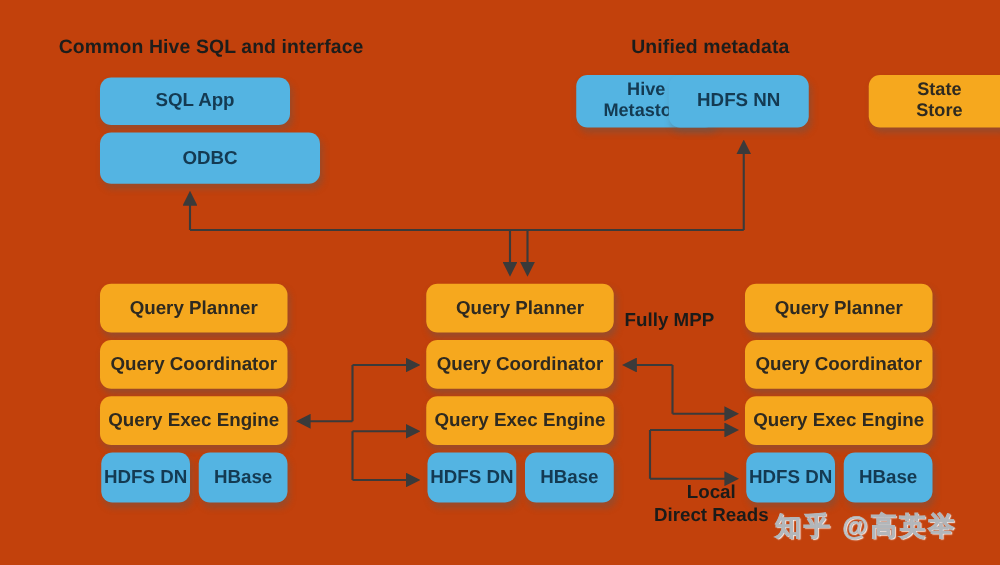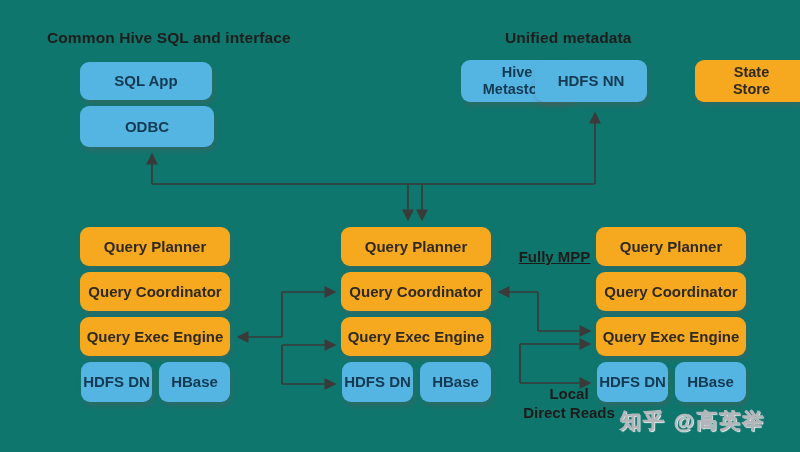--- a/index.html
+++ b/index.html
@@ -6,21 +6,21 @@
     --box-orange:#F6A81E;
     --box-blue:#54B4E2;
     --arrow:#3A3A3A;
     --heading:#1D1D1B;
     --text-on-orange:#2F2A20;
     --text-on-blue:#143A52;
     --watermark:#C3C7CB;
   }
   html,body{margin:0;padding:0;background:#fff;}
   #stage{
-    position:relative;width:800px;height:452px;background:#0f766e;
+    position:relative;width:800px;height:452px;background:#c2410c;
     font-family:"Liberation Sans","DejaVu Sans",sans-serif;overflow:hidden;
   }
   .heading{
     position:absolute;font-size:15.5px;font-weight:bold;color:var(--heading);
     white-space:nowrap;letter-spacing:.1px;
   }
   .node{
     position:absolute;border-radius:9px;display:flex;flex-direction:column;
     align-items:center;justify-content:center;text-align:center;
     font-size:15px;font-weight:bold;line-height:1.15;
@@ -44,24 +44,24 @@
   }
 </style>
 </head>
 <body>
 
 <div id="stage">
 
   <div class="heading" style="left:47px;top:29px;">Common Hive SQL and interface</div>
   <div class="heading" style="left:505px;top:29px;width:180px;">Unified metadata</div>
 
-  <div class="node blue" style="left:80px;top:62px;width:132px;height:38px;">
+  <div class="node blue" style="left:80px;top:62px;width:152px;height:38px;">
     <span>SQL App</span>
   </div>
-  <div class="node blue" style="left:80px;top:106px;width:134px;height:41px;">
+  <div class="node blue" style="left:80px;top:106px;width:176px;height:41px;">
     <span>ODBC</span>
   </div>
 
   <div class="node blue small-font" style="left:418px;top:60px;width:112px;height:42px;">
     <span>Hive</span>
     <span>Metastore</span>
   </div>
   <div class="node blue" style="left:535px;top:60px;width:112px;height:42px;">
     <span>HDFS NN</span>
   </div>
@@ -117,21 +117,21 @@
       <span>Query Exec Engine</span>
     </div>
     <div class="node blue" style="left:597px;top:362px;width:71px;height:40px;">
       <span>HDFS DN</span>
     </div>
     <div class="node blue" style="left:675px;top:362px;width:71px;height:40px;">
       <span>HBase</span>
     </div>
   </div>
 
-  <div class="annotation" style="left:502px;top:248px;width:105px;text-decoration:underline;">
+  <div class="annotation" style="left:483px;top:248px;width:105px;">
     <div>Fully MPP</div>
   </div>
   <div class="annotation" style="left:508px;top:385px;width:122px;">
     <div>Local</div>
     <div>Direct Reads</div>
   </div>
 
   <svg id="arrow-layer" width="800" height="452" viewBox="0 0 800 452">
     <defs>
       <marker id="arw" viewBox="0 0 10 10" refX="8" refY="5" markerWidth="7" markerHeight="7" orient="auto-start-reverse">

